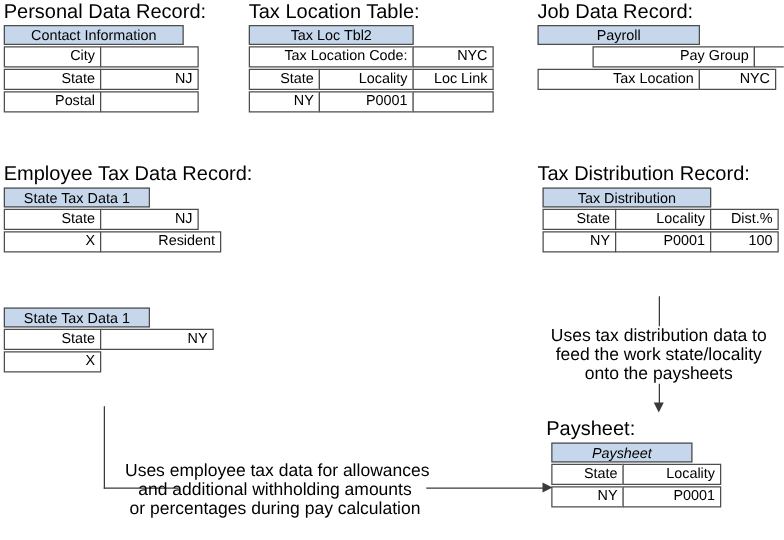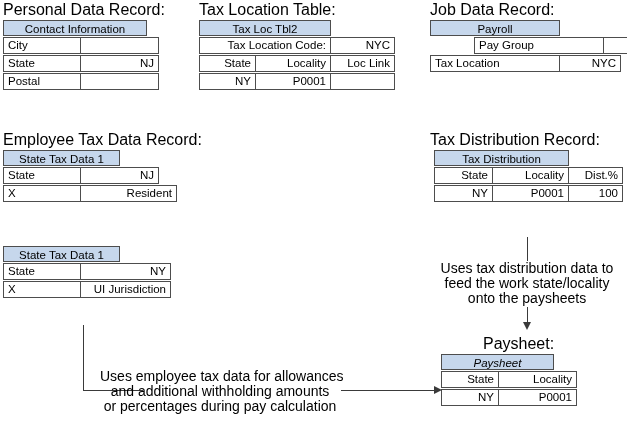--- a/index.html
+++ b/index.html
@@ -51,21 +51,21 @@
     border: 1px solid #4d4d4d;
     box-sizing: border-box;
     height: 17px;
     line-height: 15px;
     font-size: 11.5px;
     background: #ffffff;
     overflow: hidden;
     white-space: nowrap;
     padding: 0 4px;
   }
-  .cell.right { text-align: left; }
+  .cell.right { text-align: right; }
   .cell.center { text-align: right; }
   .cell.bold { font-weight: normal; }
   .cell.tight-left { margin-left: -1px; }
 
   
   .line-v {
     position: absolute;
     width: 0;
     border-left: 1.4px solid #3a3a3a;
   }
@@ -166,21 +166,20 @@
 </div>
 
 <div class="rec" style="left:3px; top:246px;">
   <div class="hdr" style="width:117px;">State Tax Data 1</div>
   <div class="row">
     <div class="cell right" style="width:78px;">State</div>
     <div class="cell center tight-left" style="width:91px;">NY</div>
   </div>
   <div class="row">
     <div class="cell right" style="width:78px;">X</div>
-    <div class="cell center tight-left" style="width:91px;">UI Jurisdiction</div>
   </div>
 </div>
 
 <div class="caption" style="left:430px; top:133px;">Tax Distribution Record:</div>
 
 <div class="rec" style="left:434px; top:150px;">
   <div class="hdr" style="width:135px;">Tax Distribution</div>
   <div class="row">
     <div class="cell center" style="width:59px;">State</div>
     <div class="cell center tight-left" style="width:77px;">Locality</div>
@@ -197,21 +196,21 @@
 
 <div class="note" style="left:427px; top:261px; width:200px;">
   <div>Uses tax distribution data to</div>
   <div>feed the work state/locality</div>
   <div>onto the paysheets</div>
 </div>
 
 <div class="line-v" style="left:527px; top:307px; height:17px;"></div>
 <div class="arrow-down" style="left:523px; top:322px;"></div>
 
-<div class="caption" style="left:437px; top:337px;margin-left:46px;">Paysheet:</div>
+<div class="caption" style="left:437px; top:337px;">Paysheet:</div>
 
 <div class="rec" style="left:441px; top:354px;">
   <div class="hdr" style="width:113px;font-style:italic;">Paysheet</div>
   <div class="row">
     <div class="cell center" style="width:58px;">State</div>
     <div class="cell center tight-left" style="width:79px;">Locality</div>
   </div>
   <div class="row">
     <div class="cell center" style="width:58px;">NY</div>
     <div class="cell center tight-left" style="width:79px;">P0001</div>

